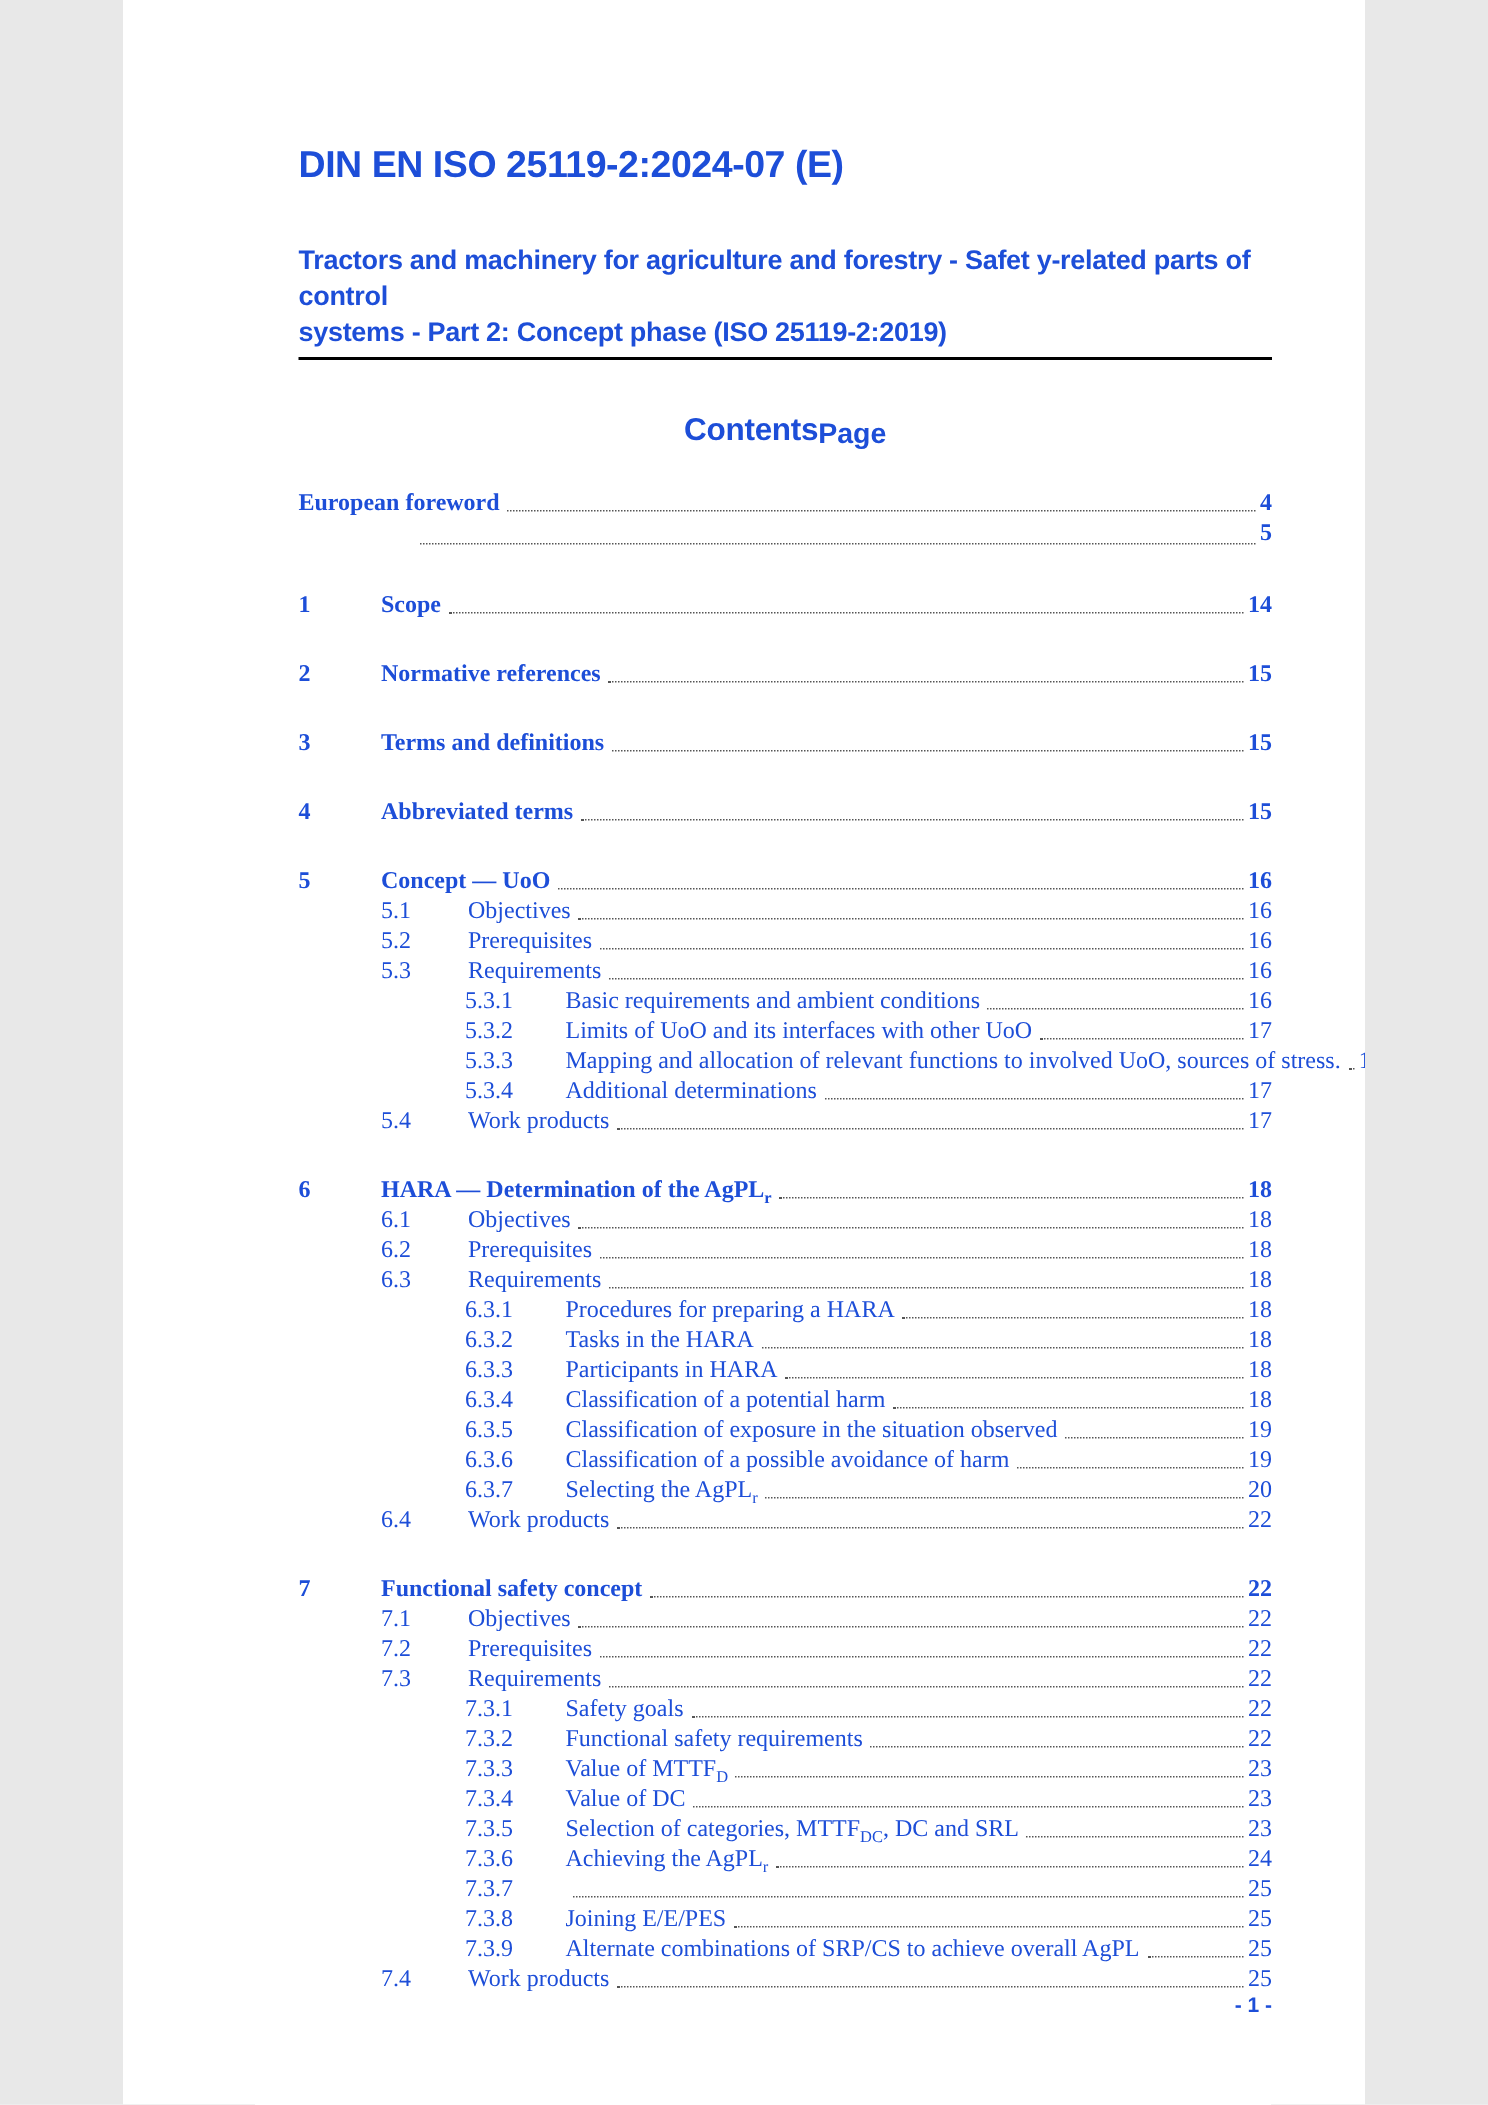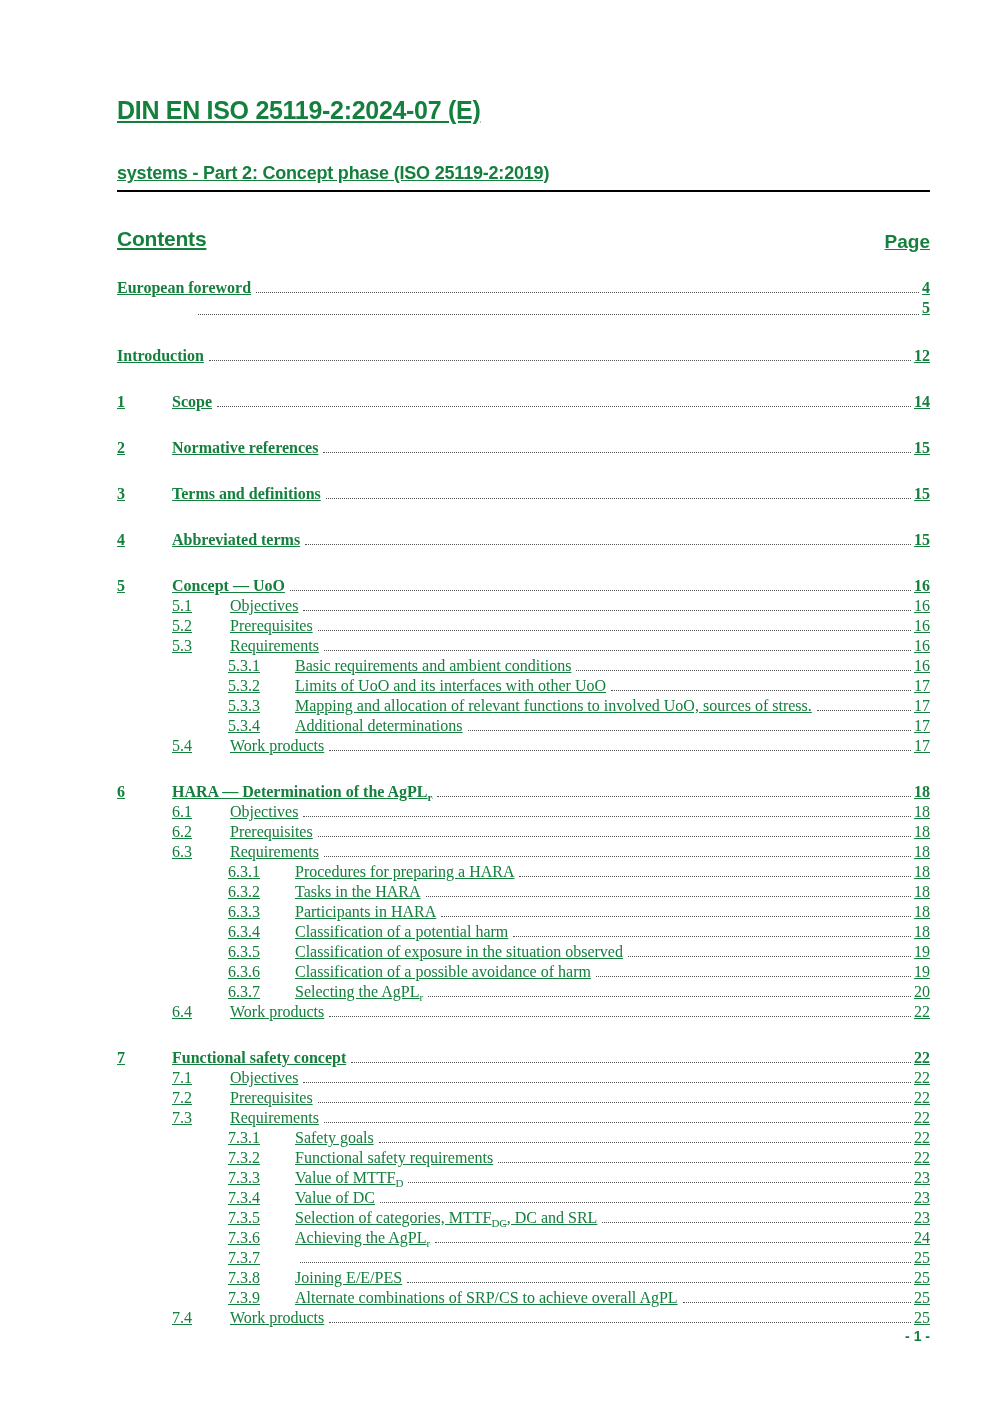--- a/index.html
+++ b/index.html
@@ -1,39 +1,38 @@
 <!DOCTYPE html>
 <html><head>
 <meta charset="utf-8">
 <style>
   html,body{margin:0;padding:0;background:#e8e8e8;}
   .page{
-    width:992px;height:1403px;position:relative;background:#ffffff;
-    margin:0 auto;color:#15803d;overflow:hidden;
+    width:828px;height:1403px;position:relative;background:#ffffff;
+    margin:0 auto;color:#1d4ed8;overflow:hidden;
     font-family:"Liberation Serif", serif;
-    text-decoration:underline;
   }
   .inner{padding:0 62px 0 117px;}
   
   .doc-id{
     font-family:"Liberation Sans", sans-serif;
     font-weight:bold;font-size:25px;line-height:30px;
     margin:95px 0 0 0;letter-spacing:-0.3px;
   }
   .doc-title{
     margin-top:36px;
     font-family:"Liberation Sans", sans-serif;
     font-weight:bold;font-size:18px;line-height:24px;
     letter-spacing:-0.2px;
     border-bottom:2.5px solid #000;
     padding-bottom:5px;
   }
   
   .contents-row{
-    margin-top:34px;display:flex;justify-content:space-between;align-items:flex-end;
+    margin-top:34px;display:flex;justify-content:center;align-items:flex-end;
     font-family:"Liberation Sans", sans-serif;font-weight:bold;
   }
   .contents-heading{font-size:21px;line-height:26px;margin:0;letter-spacing:-0.2px;}
   .page-col-label{font-size:19px;line-height:20px;}
   
   .toc{margin-top:13px;}
   .toc-row{
     display:flex;align-items:baseline;height:20px;
     font-size:16px;line-height:20px;white-space:nowrap;
   }
@@ -61,44 +60,40 @@
   }
 </style>
 </head>
 <body>
 
 <div class="page">
   <div class="inner">
     <h1 class="doc-id">DIN EN ISO 25119-2:2024-07 (E)</h1>
 
     <div class="doc-title">
+      <div>Tractors and machinery for agriculture and forestry - Safet y-related parts of control</div>
       <div>systems - Part 2: Concept phase (ISO 25119-2:2019)</div>
     </div>
 
     <div class="contents-row">
       <h2 class="contents-heading">Contents</h2>
       <span class="page-col-label">Page</span>
     </div>
 
     <nav class="toc" id="toc">
         <div class="toc-row lv0 bold">
           <span class="label">European foreword</span>
           <span class="leader"></span>
           <span class="pagenum">4</span>
         </div>
         <div class="toc-row cont bold">
           <span class="leader"></span>
           <span class="pagenum">5</span>
         </div>
         <div class="toc-row lv0 bold">
-          <span class="label">Introduction</span>
-          <span class="leader"></span>
-          <span class="pagenum">12</span>
-        </div>
-        <div class="toc-row lv0 bold">
           <span class="num">1</span>
           <span class="label">Scope</span>
           <span class="leader"></span>
           <span class="pagenum">14</span>
         </div>
         <div class="toc-row lv0 bold">
           <span class="num">2</span>
           <span class="label">Normative references</span>
           <span class="leader"></span>
           <span class="pagenum">15</span>

